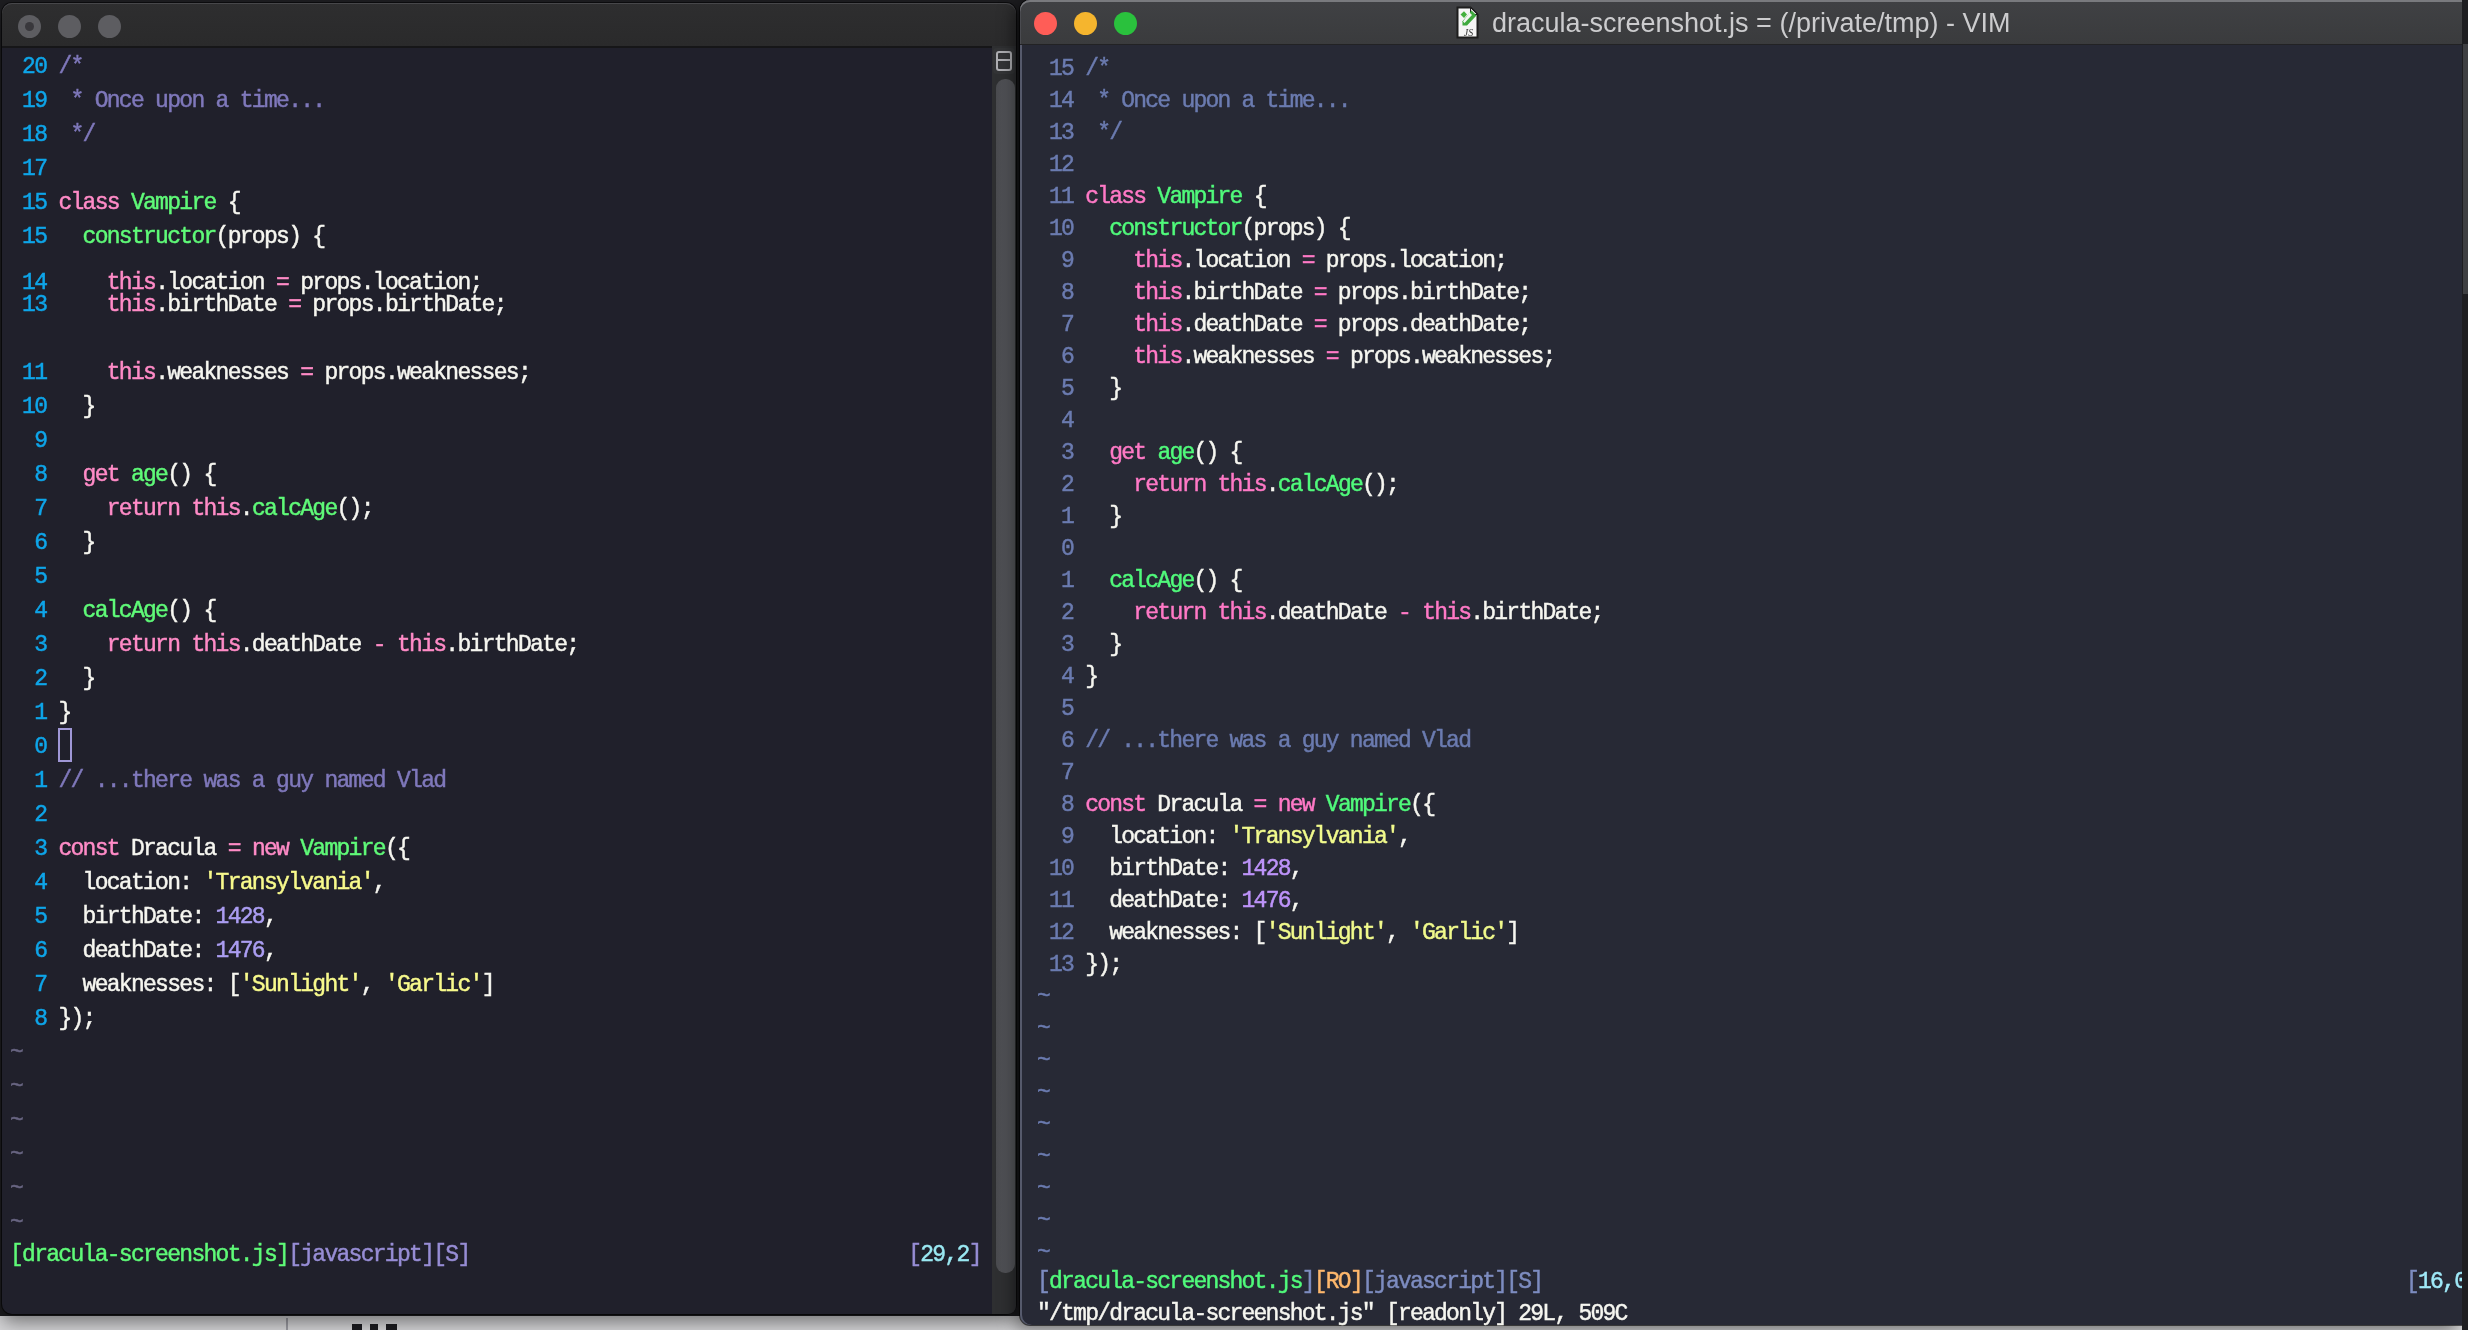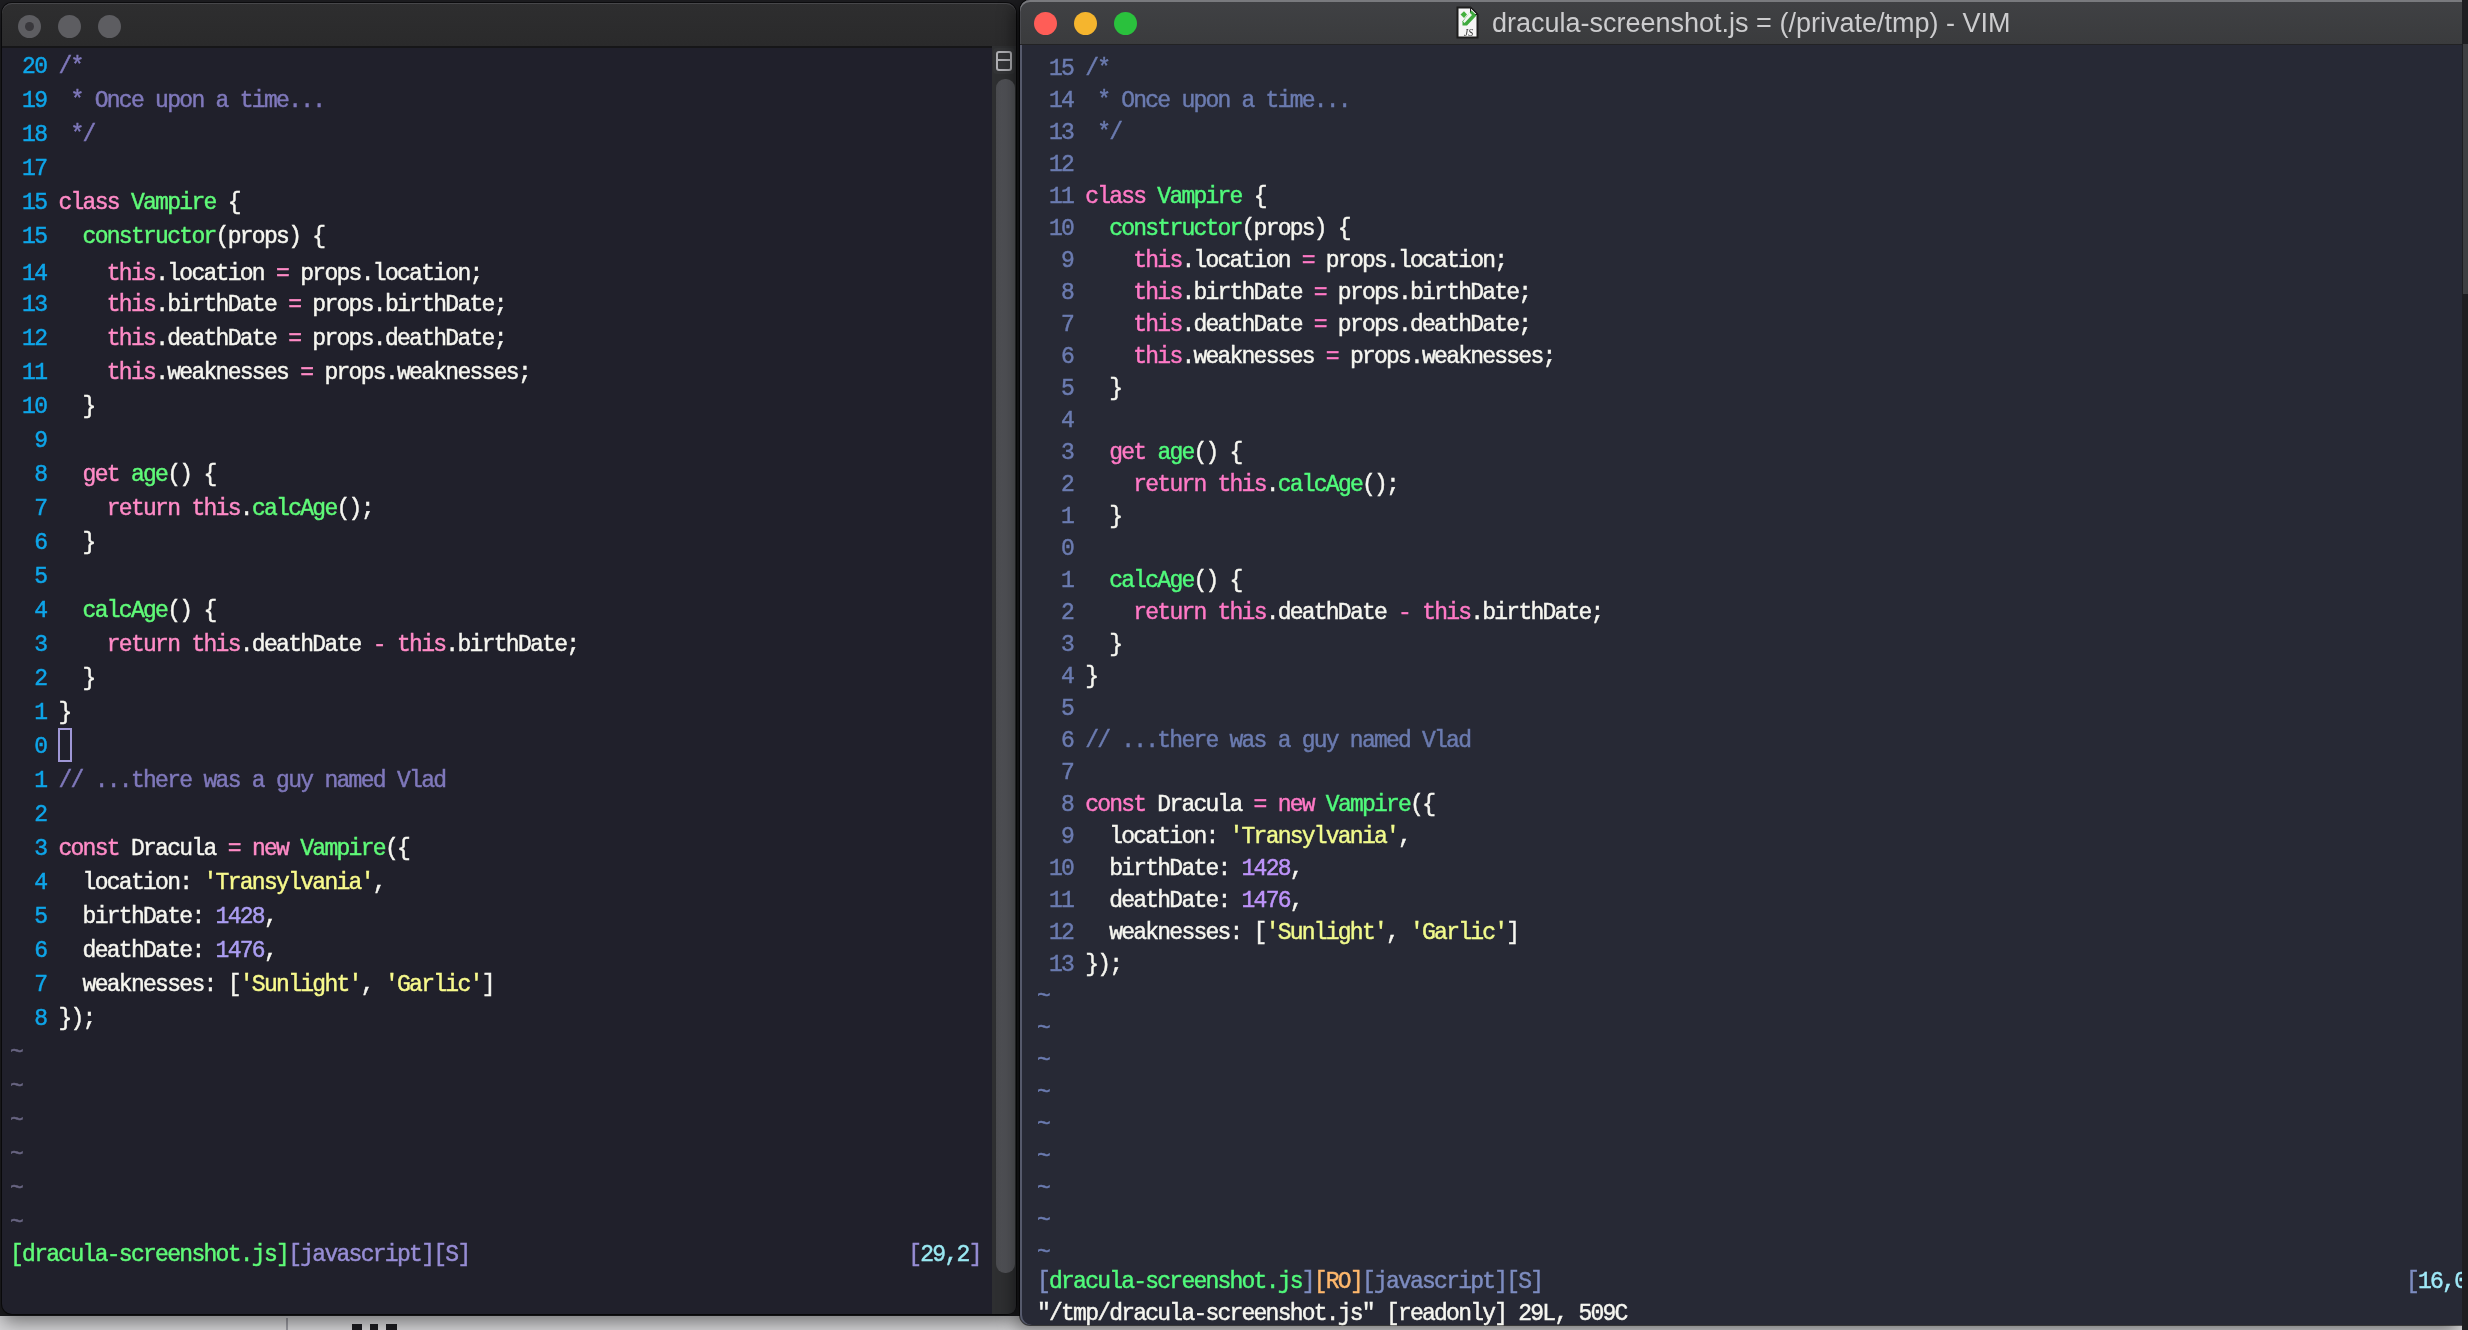--- a/index.html
+++ b/index.html
@@ -58,23 +58,22 @@
     <div class="tl b1" style="left:16px"></div>
     <div class="tl b2" style="left:56px"></div>
     <div class="tl b3" style="left:96px"></div>
   </div>
 <div class="row" style="left:8px;top:47.1px"><span class="n"> 20 </span><span class="c">/*</span></div>
 <div class="row" style="left:8px;top:81.1px"><span class="n"> 19 </span><span class="c"> * Once upon a time...</span></div>
 <div class="row" style="left:8px;top:115.1px"><span class="n"> 18 </span><span class="c"> */</span></div>
 <div class="row" style="left:8px;top:149.1px"><span class="n"> 17 </span></div>
 <div class="row" style="left:8px;top:183.1px"><span class="n"> 15 </span><span class="p">class</span><span class="f"> </span><span class="g">Vampire</span><span class="f"> {</span></div>
 <div class="row" style="left:8px;top:217.1px"><span class="n"> 15 </span><span class="f">  </span><span class="g">constructor</span><span class="f">(props) {</span></div>
-<div class="row" style="left:8px;top:254px"><span class="n"> 14 </span><span class="f">    </span><span class="p">this</span><span class="f">.location </span><span class="p">=</span><span class="f"> props.location;</span></div>
+<div class="row" style="left:8px;top:263px"><span class="n"> 14 </span><span class="f">    </span><span class="p">this</span><span class="f">.location </span><span class="p">=</span><span class="f"> props.location;</span></div>
 <div class="row" style="left:8px;top:285.1px"><span class="n"> 13 </span><span class="f">    </span><span class="p">this</span><span class="f">.birthDate </span><span class="p">=</span><span class="f"> props.birthDate;</span></div>
-<div class="row" style="left:8px;top:319.1px"><span class="n"> 12 </span><span class="f">    </span><span class="p">this</span><span class="f">.deathDate </span><span class="p">=</span><span class="f"> props.deathDate;</span></div>
 <div class="row" style="left:8px;top:353.1px"><span class="n"> 11 </span><span class="f">    </span><span class="p">this</span><span class="f">.weaknesses </span><span class="p">=</span><span class="f"> props.weaknesses;</span></div>
 <div class="row" style="left:8px;top:387.1px"><span class="n"> 10 </span><span class="f">  }</span></div>
 <div class="row" style="left:8px;top:421.1px"><span class="n">  9 </span></div>
 <div class="row" style="left:8px;top:455.1px"><span class="n">  8 </span><span class="f">  </span><span class="p">get</span><span class="f"> </span><span class="g">age</span><span class="f">() {</span></div>
 <div class="row" style="left:8px;top:489.1px"><span class="n">  7 </span><span class="f">    </span><span class="p">return</span><span class="f"> </span><span class="p">this</span><span class="f">.</span><span class="g">calcAge</span><span class="f">();</span></div>
 <div class="row" style="left:8px;top:523.1px"><span class="n">  6 </span><span class="f">  }</span></div>
 <div class="row" style="left:8px;top:557.1px"><span class="n">  5 </span></div>
 <div class="row" style="left:8px;top:591.1px"><span class="n">  4 </span><span class="f">  </span><span class="g">calcAge</span><span class="f">() {</span></div>
 <div class="row" style="left:8px;top:625.1px"><span class="n">  3 </span><span class="f">    </span><span class="p">return</span><span class="f"> </span><span class="p">this</span><span class="f">.deathDate </span><span class="p">-</span><span class="f"> </span><span class="p">this</span><span class="f">.birthDate;</span></div>
 <div class="row" style="left:8px;top:659.1px"><span class="n">  2 </span><span class="f">  }</span></div>

